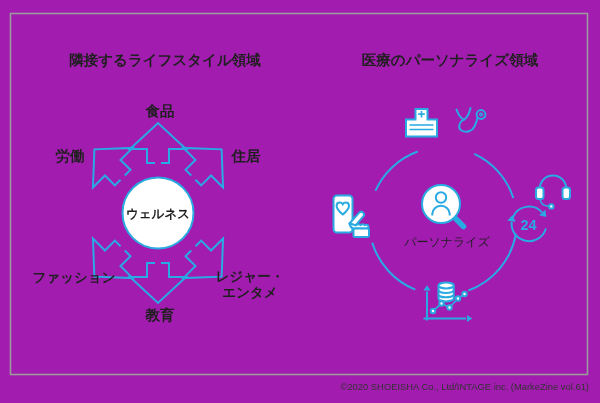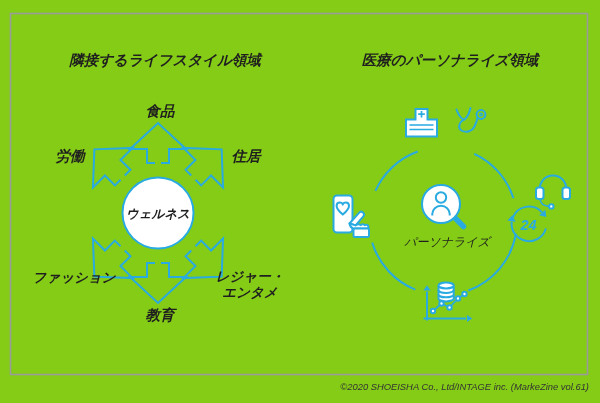--- a/index.html
+++ b/index.html
@@ -1,17 +1,17 @@
 <!DOCTYPE html>
 <html style="--accent: #29ABE2; --border: #9B9B9B; --ink: #1F1F1F;"><head>
 <meta charset="utf-8">
 <style>
   :root { --accent:#29ABE2; --border:#9B9B9B; --ink:#1F1F1F; }
   html,body { margin:0; padding:0; background:#fff; }
-  .page { position:relative; width:600px; height:403px; background:#84cc16; overflow:hidden;font-style:italic; }
+  .page { position:relative; width:600px; height:403px; background:#a21caf; overflow:hidden; }
   svg text { font-family:"Liberation Sans", sans-serif; }
   .s  { stroke:var(--accent); fill:none; stroke-width:2; }
   .sf { stroke:var(--accent); fill:#fff; stroke-width:2; }
   .thin { stroke-width:1.7; }
   .fa { fill:var(--accent); stroke:none; }
   .jp { fill:var(--ink); font-weight:bold; text-anchor:middle; }
   .jp-n { fill:var(--ink); font-weight:normal; text-anchor:middle; }
   .frame { stroke:var(--border); stroke-width:1.6; fill:none; }
   .credit { fill:#333; font-size:9.4px; text-anchor:end; font-weight:normal; }
   .badge { fill:var(--accent); font-weight:bold; text-anchor:middle; font-size:14.5px; }

